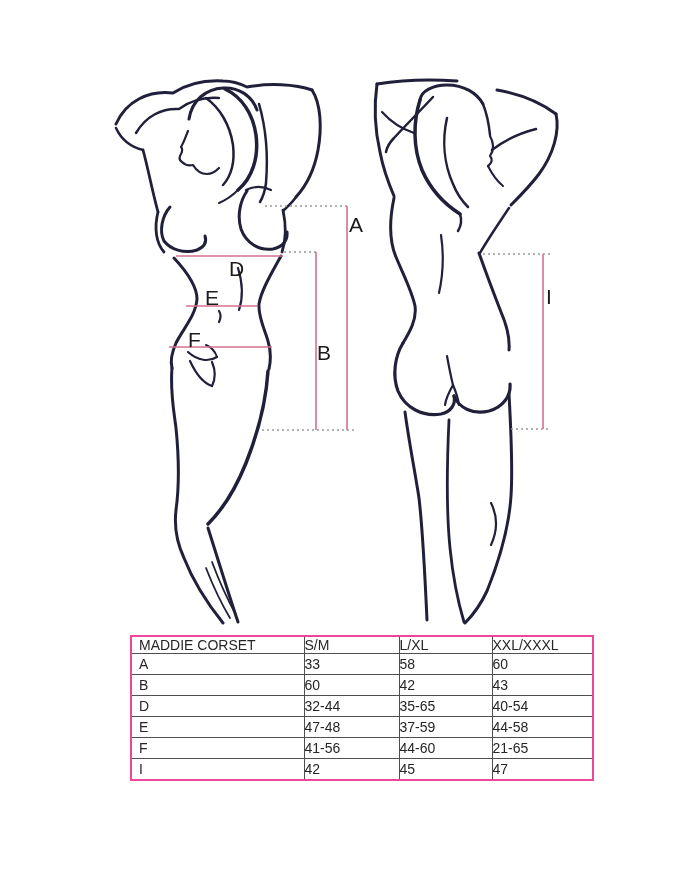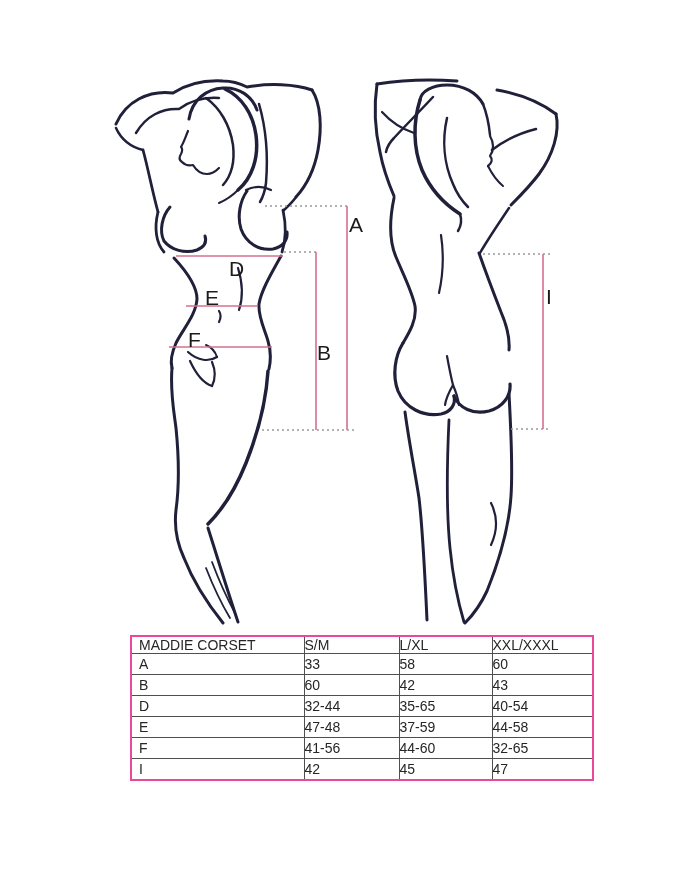--- a/index.html
+++ b/index.html
@@ -167,21 +167,21 @@
       <tr>
         <td class="c0">E</td>
         <td>47-48</td>
         <td>37-59</td>
         <td>44-58</td>
       </tr>
       <tr>
         <td class="c0">F</td>
         <td>41-56</td>
         <td>44-60</td>
-        <td>32-65</td>
+        <td>21-65</td>
       </tr>
       <tr>
         <td class="c0">I</td>
         <td>42</td>
         <td>45</td>
         <td>47</td>
       </tr>
     </tbody>
   </table>
 

